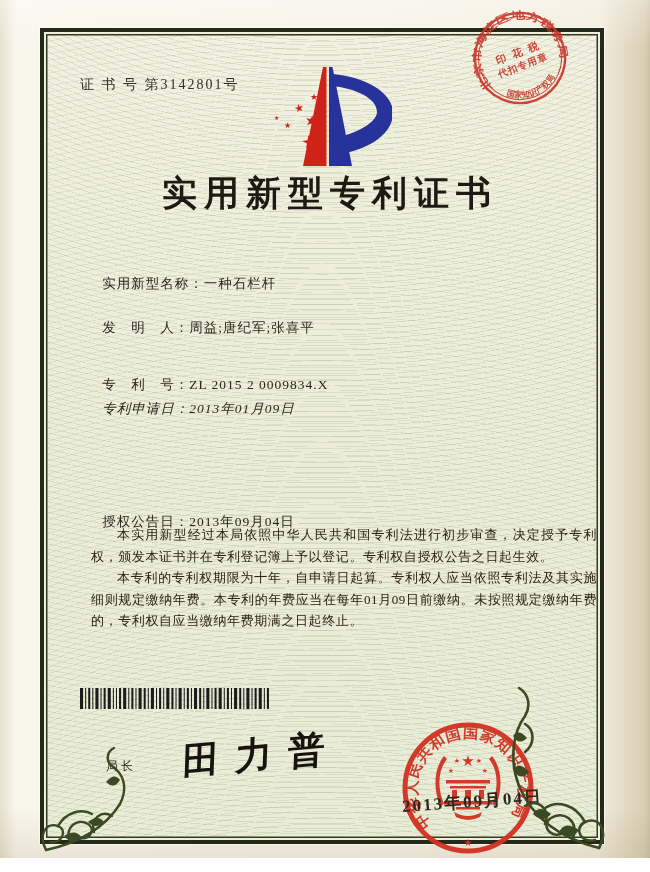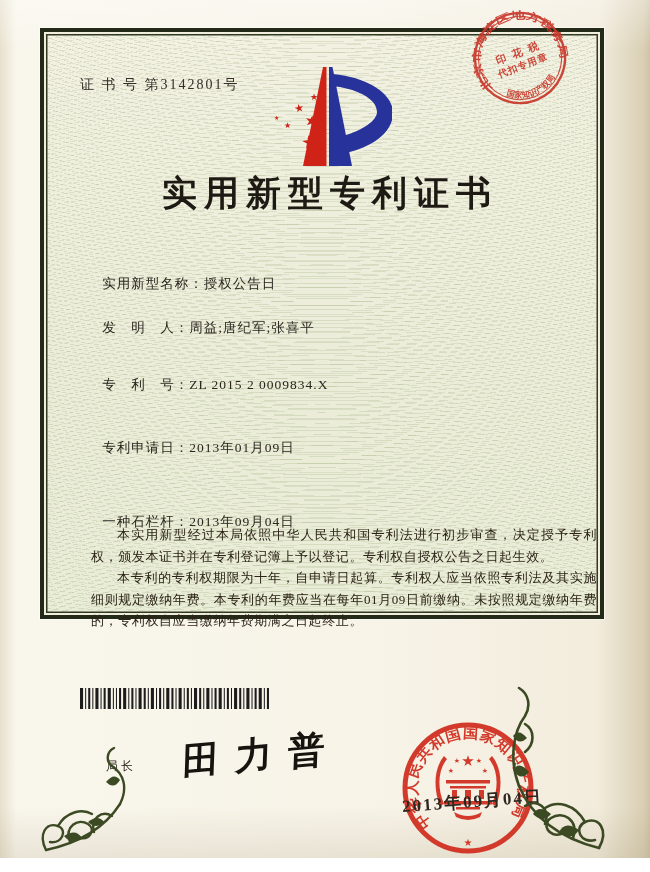--- a/index.html
+++ b/index.html
@@ -3,21 +3,21 @@
 <meta charset="utf-8">
 <style>
   html,body{margin:0;padding:0;}
   body{width:650px;height:872px;background:#ffffff;font-family:"Liberation Serif","DejaVu Serif",serif;overflow:hidden;}
   .photo{position:relative;width:650px;height:872px;background:#ffffff;}
   .paper{position:absolute;left:0;top:0;right:0;bottom:14px;
     background:linear-gradient(90deg,#e7e0cd 0,#f9f6ec 2.5%,#f7f3e7 60%,#f2ecdc 92%,#d9cfb4 99%,#cfc3a6 100%),#f7f3e7;}
   .paper::after{content:"";position:absolute;inset:0;pointer-events:none;
     background:linear-gradient(180deg,rgba(255,255,255,.35) 0,rgba(0,0,0,0) 6%,rgba(0,0,0,0) 94%,rgba(120,100,60,.12) 100%);}
   
-  .frame{position:absolute;left:40px;top:28px;width:564px;height:591px;box-sizing:border-box;
+  .frame{position:absolute;left:40px;top:28px;width:564px;height:816px;box-sizing:border-box;
     border:4px solid #242a18;
     box-shadow:inset 0 0 0 2px #f1eedd, inset 0 0 0 3.5px #323a22, 0 0 0 1px rgba(255,255,255,.55);
     background:
       repeating-radial-gradient(120% 70% at 50% -45%, rgba(128,152,92,.20) 0 1px, rgba(0,0,0,0) 1px 6px),
       repeating-radial-gradient(130% 80% at 50% 150%, rgba(128,152,92,.16) 0 1px, rgba(0,0,0,0) 1px 7px),
       linear-gradient(180deg,#f2f1e2 0%,#ecedda 45%,#e9ecd6 100%);}
   .t{position:absolute;color:#262219;}
 
   .cert-no{left:36px;top:44px;font-size:14px;letter-spacing:2px;color:#332e26;}
 
@@ -72,33 +72,33 @@
         <text x="28" y="66" font-size="8">★</text>
         <text x="49" y="64" font-size="15" transform="rotate(10 55 58)">★</text>
         <text x="45" y="86" font-size="18" transform="rotate(-8 52 78)">★</text>
         <text x="18" y="58" font-size="6">★</text>
       </g>
     </svg>
 
     <div class="t title">实用新型专利证书</div>
 
     <div class="field-row" style="top:227px;">
-      <span class="lbl">实用新型名称：</span><span class="val">授权公告日</span>
+      <span class="lbl">实用新型名称：</span><span class="val">一种石栏杆</span>
     </div>
     <div class="field-row" style="top:271px;">
       <span class="lbl">发　明　人：</span><span class="val">周益;唐纪军;张喜平</span>
     </div>
     <div class="field-row" style="top:328px;">
       <span class="lbl">专　利　号：</span><span class="val">ZL 2015 2 0009834.X</span>
     </div>
-    <div class="field-row" style="top:391px;">
+    <div class="field-row" style="top:352px;font-style:italic;">
       <span class="lbl">专利申请日：</span><span class="val">2013年01月09日</span>
     </div>
     <div class="field-row" style="top:465px;">
-      <span class="lbl">一种石栏杆：</span><span class="val">2013年09月04日</span>
+      <span class="lbl">授权公告日：</span><span class="val">2013年09月04日</span>
     </div>
 
     <div class="body-text">
       <p>本实用新型经过本局依照中华人民共和国专利法进行初步审查，决定授予专利权，颁发本证书并在专利登记簿上予以登记。专利权自授权公告之日起生效。</p>
       <p>本专利的专利权期限为十年，自申请日起算。专利权人应当依照专利法及其实施细则规定缴纳年费。本专利的年费应当在每年01月09日前缴纳。未按照规定缴纳年费的，专利权自应当缴纳年费期满之日起终止。</p>
     </div>
 
     <svg class="barcode" viewBox="0 0 185 20" preserveAspectRatio="none">
       <g fill="#1c1c1c">
         <rect x="0" width="3" height="20"></rect>

